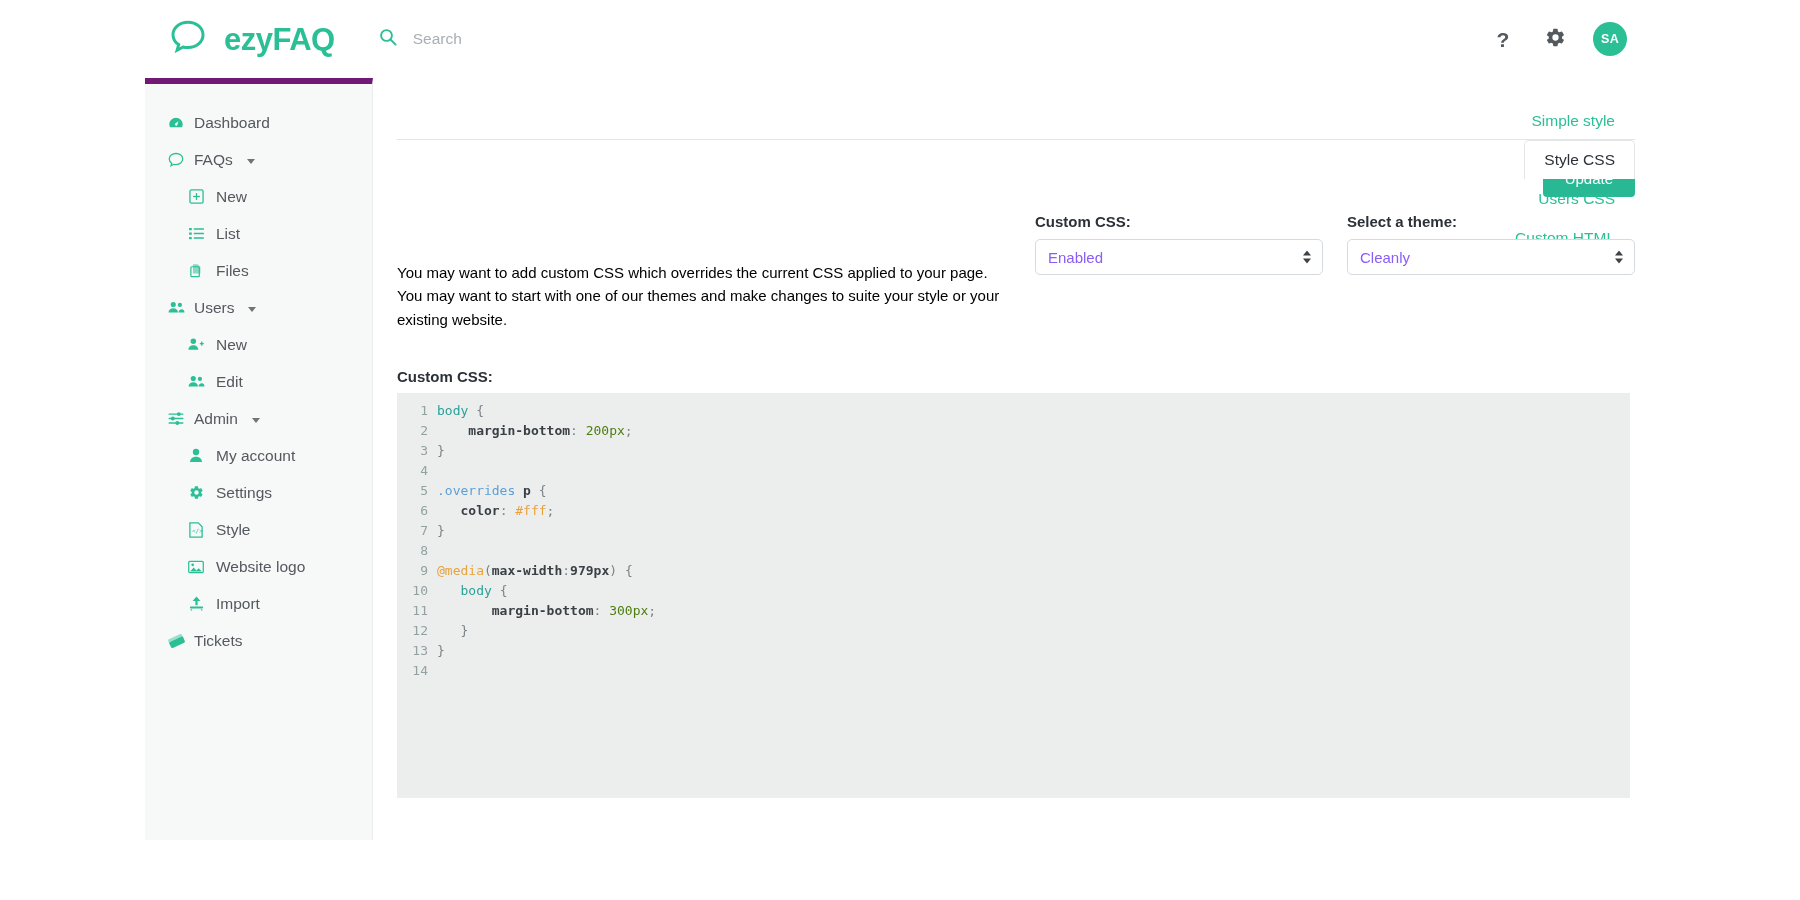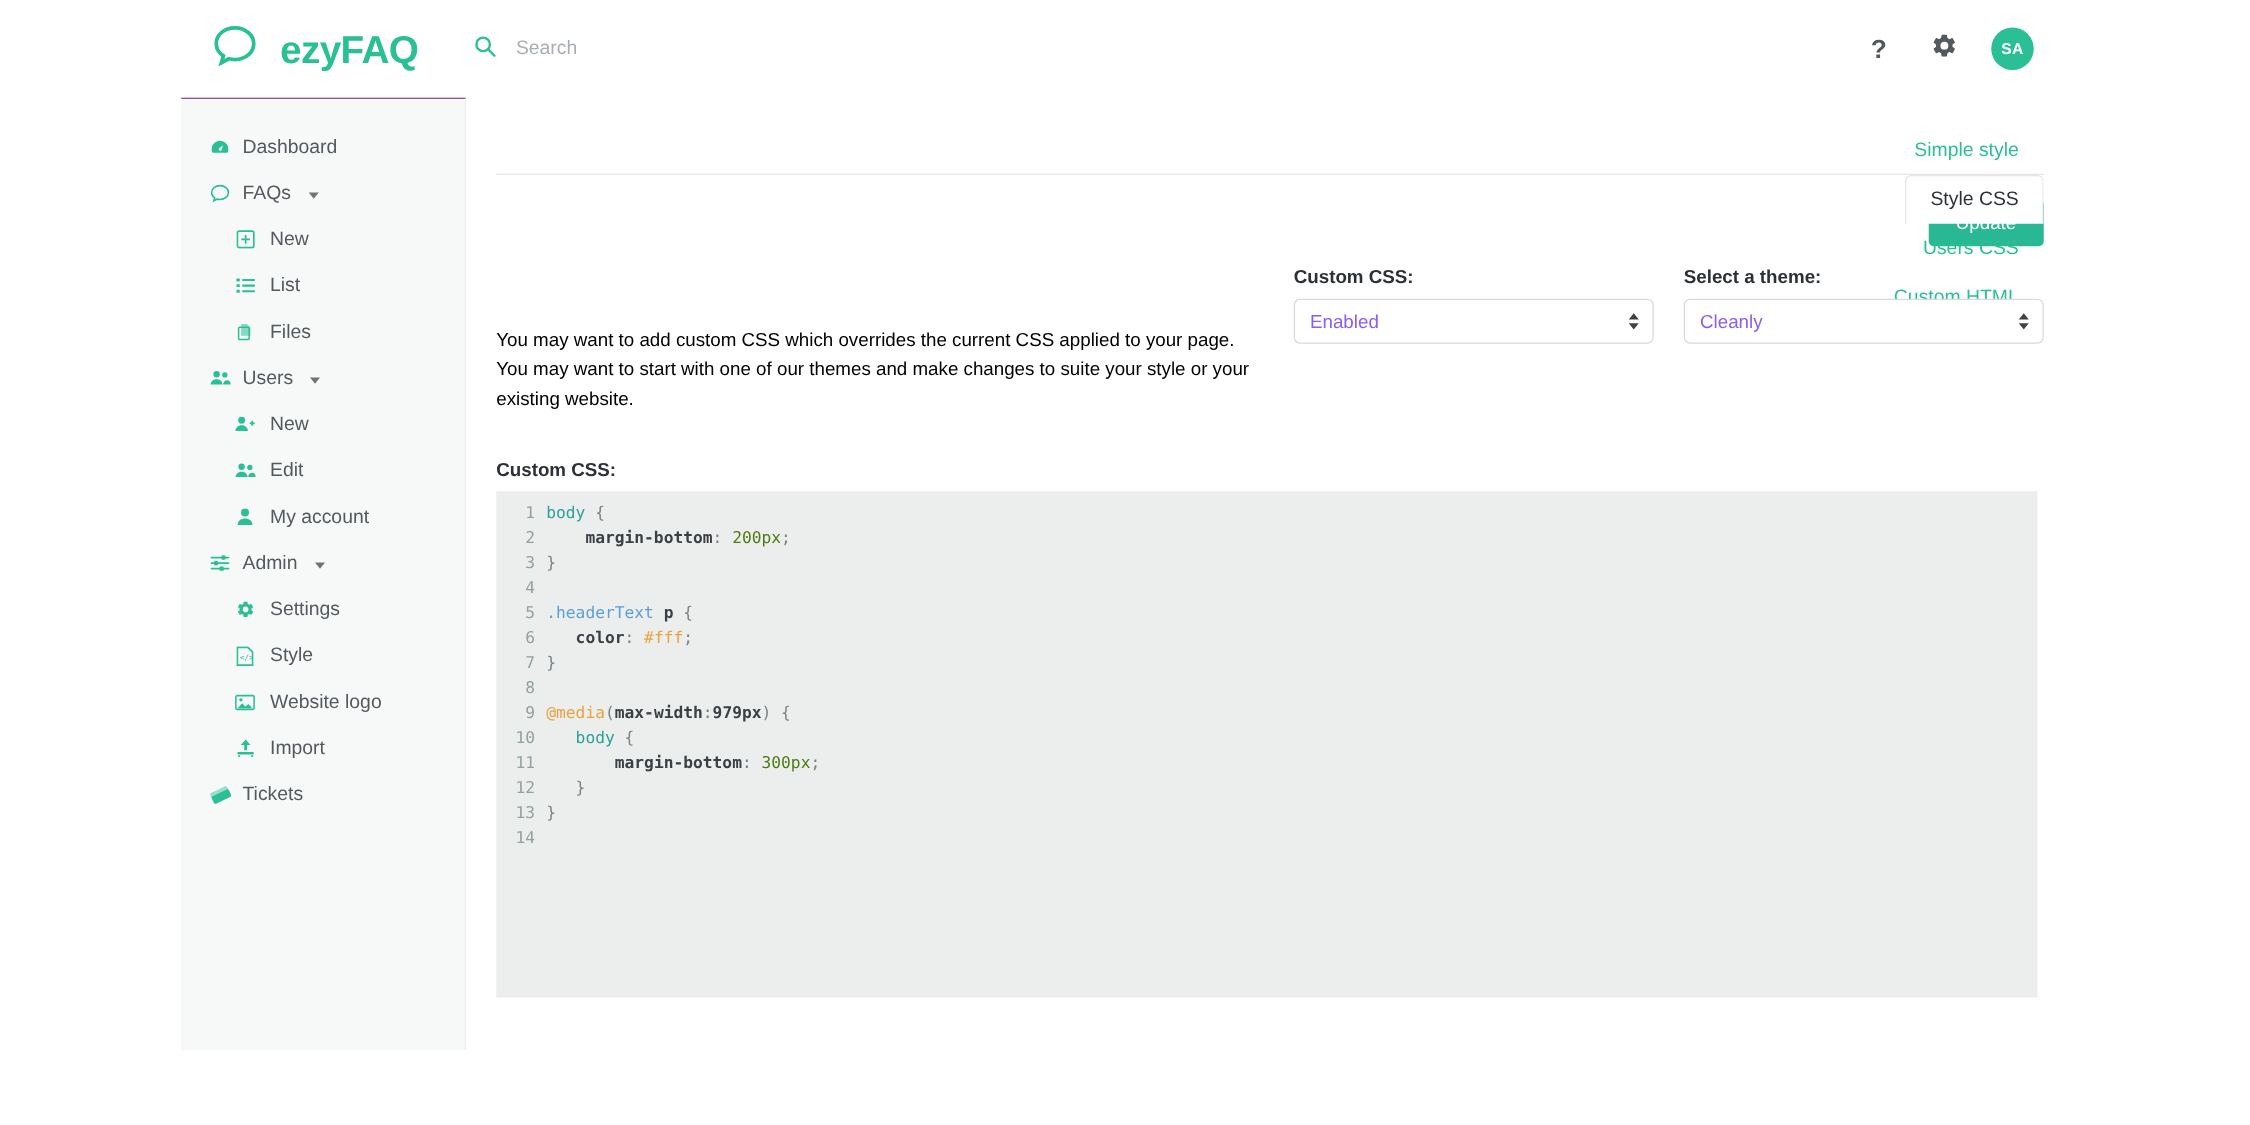--- a/index.html
+++ b/index.html
@@ -74,21 +74,21 @@
     cursor: pointer;
   }
 
   
   .body-row { display: flex; height: 762px; }
 
   .sidebar {
     width: 228px;
     background: #f7f8f8;
     border-right: 1px solid #ebeded;
-    border-top: 1px solid #701a75;
+    border-top: 6px solid #701a75;
     padding-top: 20px;
     flex: 0 0 228px;
   }
   .nav-item {
     display: flex; align-items: center;
     height: 37px;
     padding-left: 22px;
     gap: 9px;
     color: #54595e;
     font-size: 15.5px;
@@ -371,43 +371,43 @@
           <svg width="17" height="15" viewBox="0 0 20 16" fill="#2bbf96">
               <circle cx="6.2" cy="4.4" r="3"></circle>
               <circle cx="14" cy="5" r="2.5"></circle>
               <path d="M.6 14c0-3 2.5-5 5.6-5s5.6 2 5.6 5z"></path>
               <path d="M12.4 14c0-2.3 1.6-4 3.8-4 2.1 0 3.2 1.7 3.2 4z"></path>
             </svg>
         </span>
         <span>Edit</span>
       </div>
 
-      <div class="nav-item sub">
-        <span class="ic">
-          <svg width="14" height="15" viewBox="0 0 14 16" fill="#2bbf96">
-              <circle cx="7" cy="4.2" r="3.4"></circle>
-              <path d="M.6 15c0-3.4 2.8-5.7 6.4-5.7s6.4 2.3 6.4 5.7z"></path>
-            </svg>
-        </span>
-        <span>My account</span>
-      </div>
-
       <div class="nav-item">
         <span class="ic">
           <svg width="16" height="15" viewBox="0 0 16 16" fill="#2bbf96">
               <rect x="0" y="2.6" width="16" height="1.5" rx=".7"></rect>
               <rect x="0" y="7.3" width="16" height="1.5" rx=".7"></rect>
               <rect x="0" y="12" width="16" height="1.5" rx=".7"></rect>
               <circle cx="11" cy="3.3" r="2.1"></circle>
               <circle cx="4.6" cy="8" r="2.1"></circle>
               <circle cx="9.4" cy="12.7" r="2.1"></circle>
             </svg>
         </span>
         <span>Admin</span>
         <span class="caret"></span>
+      </div>
+
+      <div class="nav-item sub">
+        <span class="ic">
+          <svg width="14" height="15" viewBox="0 0 14 16" fill="#2bbf96">
+              <circle cx="7" cy="4.2" r="3.4"></circle>
+              <path d="M.6 15c0-3.4 2.8-5.7 6.4-5.7s6.4 2.3 6.4 5.7z"></path>
+            </svg>
+        </span>
+        <span>My account</span>
       </div>
 
       <div class="nav-item sub">
         <span class="ic">
           <svg width="15" height="15" viewBox="0 0 24 24" fill="#2bbf96">
               <path d="M19.4 13a7.8 7.8 0 0 0 0-2l2.1-1.6a.5.5 0 0 0 .1-.6l-2-3.5a.5.5 0 0 0-.6-.2l-2.5 1a7.6 7.6 0 0 0-1.7-1l-.4-2.6a.5.5 0 0 0-.5-.4h-4a.5.5 0 0 0-.5.4l-.4 2.6c-.6.3-1.2.6-1.7 1l-2.5-1a.5.5 0 0 0-.6.2l-2 3.5a.5.5 0 0 0 .1.6L4.4 11a7.8 7.8 0 0 0 0 2l-2.1 1.6a.5.5 0 0 0-.1.6l2 3.5c.1.2.4.3.6.2l2.5-1c.5.4 1.1.8 1.7 1l.4 2.6c0 .3.2.4.5.4h4c.3 0 .5-.1.5-.4l.4-2.6c.6-.3 1.2-.6 1.7-1l2.5 1c.2.1.5 0 .6-.2l2-3.5a.5.5 0 0 0-.1-.6L19.4 13zM12 15.6A3.6 3.6 0 1 1 12 8.4a3.6 3.6 0 0 1 0 7.2z"></path>
             </svg>
         </span>
         <span>Settings</span>
       </div>
@@ -498,21 +498,21 @@
         </div>
       </div>
 
       <div class="editor-label">Custom CSS:</div>
 
       <div class="editor" id="code-editor">
           <div class="code-line"><span class="ln">1</span><span><span class="t-sel">body</span><span class="cd"> </span><span class="t-punc">{</span></span></div>
           <div class="code-line"><span class="ln">2</span><span><span class="cd">    </span><span class="t-prop">margin-bottom</span><span class="t-punc">:</span><span class="t-val"> 200px</span><span class="t-punc">;</span></span></div>
           <div class="code-line"><span class="ln">3</span><span><span class="t-punc">}</span></span></div>
           <div class="code-line"><span class="ln">4</span><span><span class="cd"></span></span></div>
-          <div class="code-line"><span class="ln">5</span><span><span class="t-cls">.headerText</span><span class="t-prop"> p</span><span class="cd"> </span><span class="t-punc">{</span></span></div>
+          <div class="code-line"><span class="ln">5</span><span><span class="t-cls">.overrides</span><span class="t-prop"> p</span><span class="cd"> </span><span class="t-punc">{</span></span></div>
           <div class="code-line"><span class="ln">6</span><span><span class="cd">   </span><span class="t-prop">color</span><span class="t-punc">:</span><span class="cd"> </span><span class="t-hex">#fff</span><span class="t-punc">;</span></span></div>
           <div class="code-line"><span class="ln">7</span><span><span class="t-punc">}</span></span></div>
           <div class="code-line"><span class="ln">8</span><span><span class="cd"></span></span></div>
           <div class="code-line"><span class="ln">9</span><span><span class="t-at">@media</span><span class="t-punc">(</span><span class="t-prop">max-width</span><span class="t-punc">:</span><span class="t-prop">979px</span><span class="t-punc">)</span><span class="cd"> </span><span class="t-punc">{</span></span></div>
           <div class="code-line"><span class="ln">10</span><span><span class="cd">   </span><span class="t-sel">body</span><span class="cd"> </span><span class="t-punc">{</span></span></div>
           <div class="code-line"><span class="ln">11</span><span><span class="cd">       </span><span class="t-prop">margin-bottom</span><span class="t-punc">:</span><span class="t-val"> 300px</span><span class="t-punc">;</span></span></div>
           <div class="code-line"><span class="ln">12</span><span><span class="cd">   </span><span class="t-punc">}</span></span></div>
           <div class="code-line"><span class="ln">13</span><span><span class="t-punc">}</span></span></div>
           <div class="code-line"><span class="ln">14</span><span><span class="cd"></span></span></div>
         </div>

